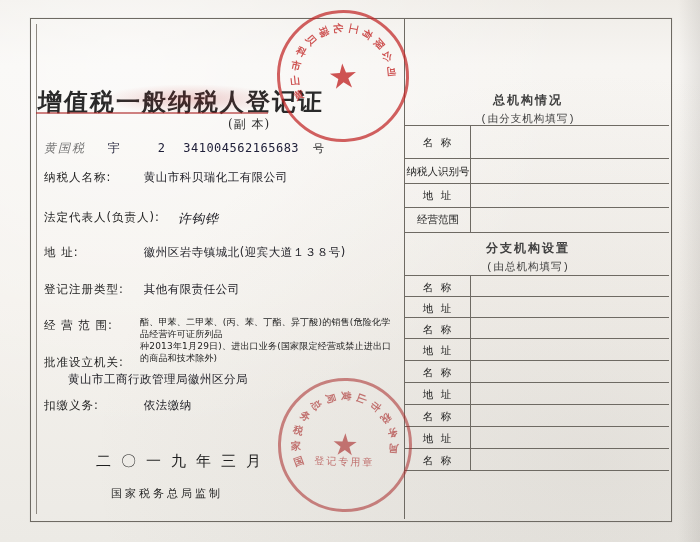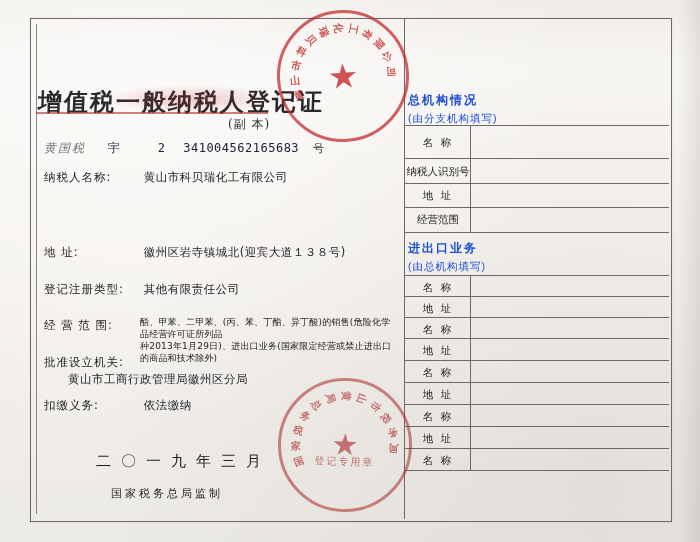--- a/index.html
+++ b/index.html
@@ -184,26 +184,27 @@
     left: 111px; top: 486px;
     font-size: 11px;
     letter-spacing: 3px;
     color: #1f1f1f;
     font-family: "DejaVu Serif", "Liberation Serif", serif;
   }
 
   
   .rt-title {
     position: absolute;
+    text-align: center;
     width: 240px;
     font-size: 12px;
     font-weight: bold;
     letter-spacing: 2px;
-    color: #1d4ed8;
-    font-family: Liberation Sans, sans-serif;
+    color: #404040;
+    font-family: Liberation Mono, monospace;
   }
   .rt-title .sub {
     display: block;
     font-size: 10.5px;
     font-weight: normal;
     letter-spacing: 1px;
     margin-top: 3px;
   }
   .rt-cell {
     position: absolute;
@@ -307,20 +308,24 @@
     <span style="margin-left:34px" class="code">2</span>
     <span style="margin-left:14px" class="code">341004562165683</span>
     <span style="margin-left:10px" class="suffix">号</span>
   </div>
 
   <div class="field" style="top:170px">
     <span class="lab">纳税人名称:</span>
     <span class="val ink">黄山市科贝瑞化工有限公司</span>
   </div>
 
+  <div class="field" style="top:210px">
+    <span class="lab" style="width:130px">法定代表人(负责人):</span>
+    <span class="val ink-sign">许钩铧</span>
+  </div>
 
   <div class="field" style="top:245px">
     <span class="lab">地        址:</span>
     <span class="val">徽州区岩寺镇城北(迎宾大道１３８号)</span>
   </div>
 
   <div class="field" style="top:282px">
     <span class="lab">登记注册类型:</span>
     <span class="val">其他有限责任公司</span>
   </div>
@@ -372,21 +377,21 @@
     <span>总机构情况</span>
     <span class="sub">(由分支机构填写)</span>
   </div>
 
   <div class="rt-cell" style="left:408px; top:136px; width:60px;">名    称</div>
   <div class="rt-cell" style="left:405px; top:165px; width:66px; letter-spacing:0;">纳税人识别号</div>
   <div class="rt-cell" style="left:408px; top:189px; width:60px;">地    址</div>
   <div class="rt-cell" style="left:408px; top:213px; width:60px; letter-spacing:0;">经营范围</div>
 
   <div class="rt-title" style="left:408px; top:240px;">
-    <span>进出口业务</span>
+    <span>分支机构设置</span>
     <span class="sub">(由总机构填写)</span>
   </div>
 
   <div class="rt-cell" style="left:408px; top:281px; width:60px;">名    称</div>
   <div class="rt-cell" style="left:408px; top:302px; width:60px;">地    址</div>
   <div class="rt-cell" style="left:408px; top:323px; width:60px;">名    称</div>
   <div class="rt-cell" style="left:408px; top:344px; width:60px;">地    址</div>
   <div class="rt-cell" style="left:408px; top:366px; width:60px;">名    称</div>
   <div class="rt-cell" style="left:408px; top:388px; width:60px;">地    址</div>
   <div class="rt-cell" style="left:408px; top:410px; width:60px;">名    称</div>

